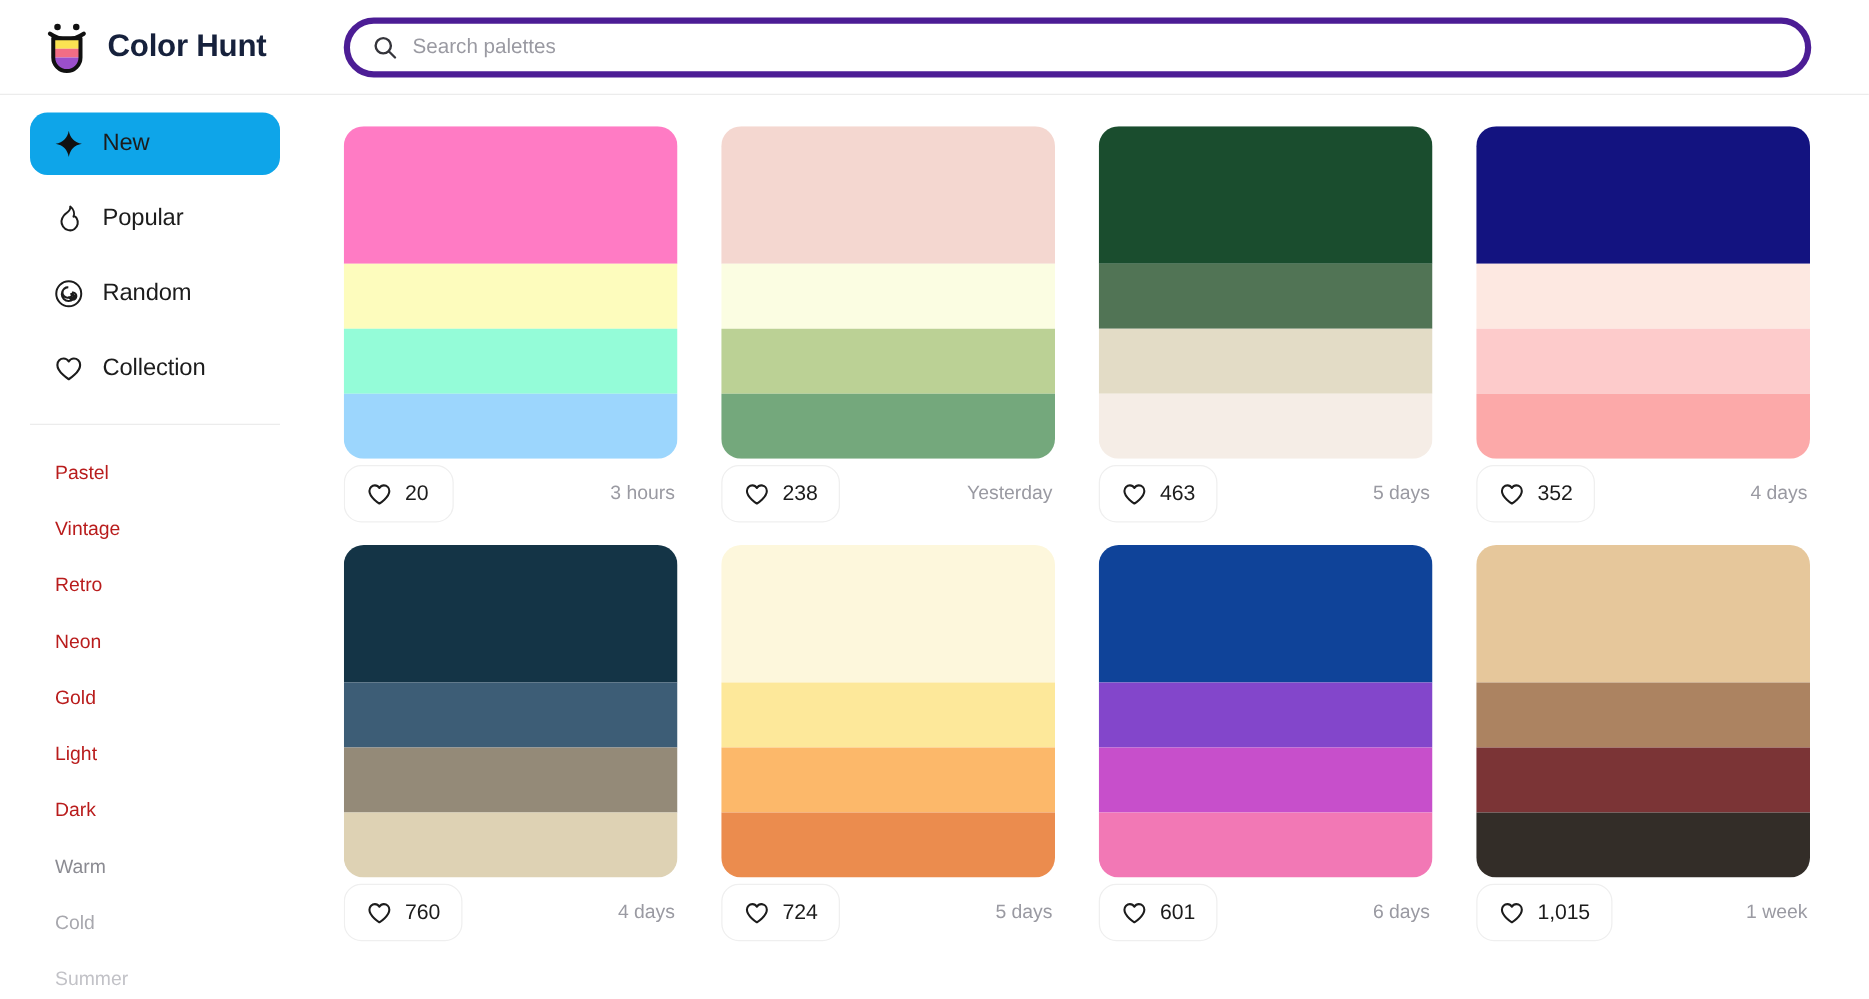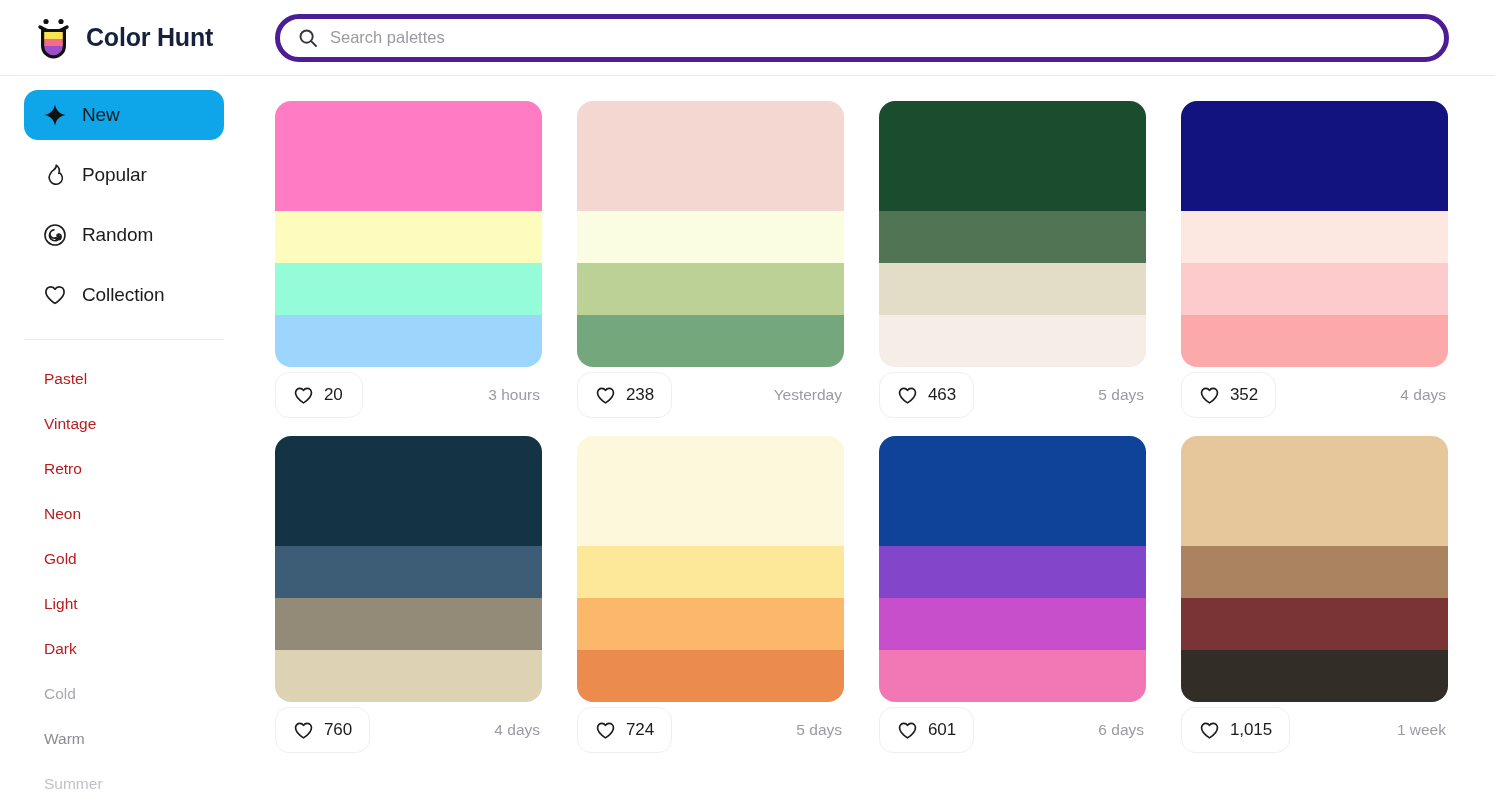--- a/index.html
+++ b/index.html
@@ -265,22 +265,22 @@
   <div class="nav-sep"></div>
 
   <div class="tag-list">
     <div class="tag-item">Pastel</div>
     <div class="tag-item">Vintage</div>
     <div class="tag-item">Retro</div>
     <div class="tag-item">Neon</div>
     <div class="tag-item">Gold</div>
     <div class="tag-item">Light</div>
     <div class="tag-item">Dark</div>
+    <div class="tag-item f1">Warm</div>
     <div class="tag-item f2">Cold</div>
-    <div class="tag-item f1">Warm</div>
     <div class="tag-item f3">Summer</div>
   </div>
 </div>
 
 <div class="main">
   <div class="grid" id="grid">
   <div class="card">
     <div class="swatches">
       <div class="swatch s0" style="background: rgb(255, 123, 196);"></div>
       <div class="swatch s1" style="background: rgb(253, 252, 189);"></div>

